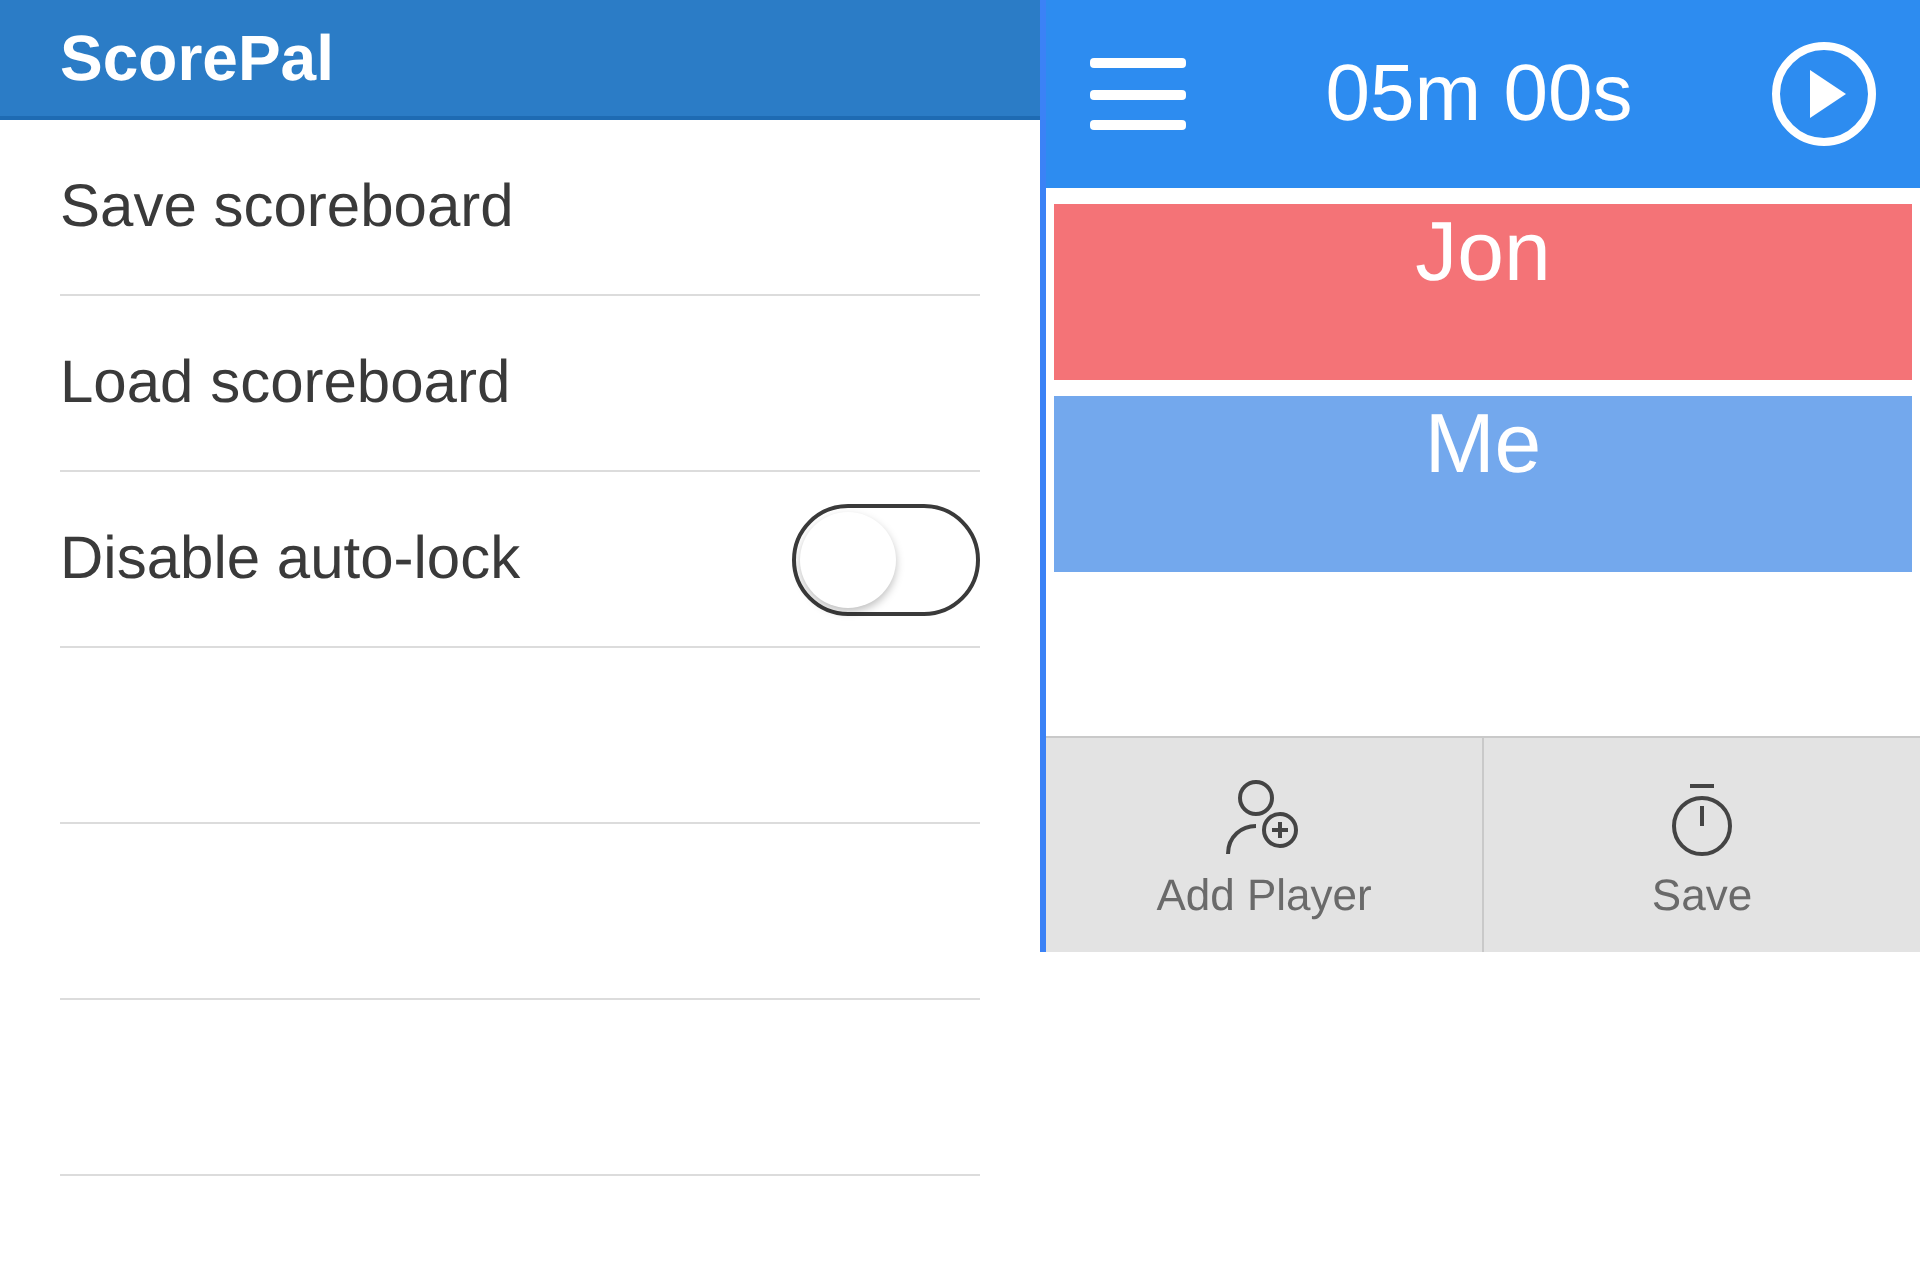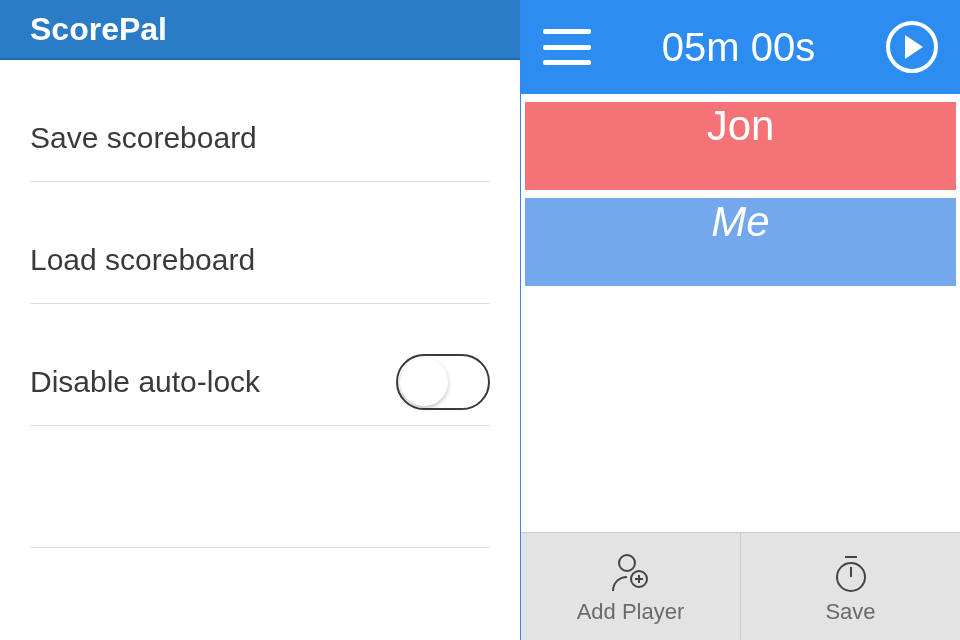--- a/index.html
+++ b/index.html
@@ -8,33 +8,32 @@
   .left-pane { width: 520px; height: 640px; background: #fff; position: relative; }
   .left-header {
     height: 60px; background: #2b7cc6; display: flex; align-items: center;
     padding-left: 30px; border-bottom: 2px solid #1e6bb3;
   }
   .left-title { color: #fff; font-size: 32px; font-weight: 600; }
   .menu-wrapper { padding: 0 30px; }
   .menu-row {
     height: 88px; display: flex; align-items: center; justify-content: space-between;
     border-bottom: 1px solid #dcdcdc;
-    margin-top: 34px;
   }
   .menu-label { font-size: 30px; color: #3a3a3a; font-weight: 400; }
   .toggle {
     width: 94px; height: 56px; border: 2px solid #3a3a3a; border-radius: 28px;
     position: relative; background: #fff;
   }
   .toggle-knob {
     width: 48px; height: 48px; border-radius: 50%; background: #fff;
     position: absolute; top: 2px; left: 2px; box-shadow: 0 2px 4px rgba(0,0,0,0.25);
   }
 
-  .right-pane { width: 440px; height: 640px; background: #4d7c0f; position: relative; display: flex; flex-direction: column; border-left: 1px solid #3b82f6;}
+  .right-pane { width: 440px; height: 476px; background: #4d7c0f; position: relative; display: flex; flex-direction: column; border-left: 3px solid #3b82f6;}
   .right-header {
     height: 94px; background: #2d8cf0; display: flex; align-items: center; justify-content: space-between;
     padding: 0 22px;
   }
   .hamburger { width: 48px; height: 36px; display: flex; flex-direction: column; justify-content: space-between; }
   .hamburger span { display: block; height: 5px; background: #fff; border-radius: 2px; }
   .timer-text { color: #fff; font-size: 40px; font-weight: 400; }
   .play-circle {
     width: 52px; height: 52px; border: 4px solid #fff; border-radius: 50%;
     display: flex; align-items: center; justify-content: center;
@@ -42,21 +41,21 @@
   .play-triangle {
     width: 0; height: 0; border-top: 12px solid transparent; border-bottom: 12px solid transparent;
     border-left: 18px solid #fff; margin-left: 5px;
   }
   .players-area { flex: 1; background: #fff; padding-top: 4px; }
   .player-row {
     height: 88px; margin: 4px 4px 8px 4px; display: flex; justify-content: center;
     color: #fff; font-size: 42px; font-weight: 400;
   }
   .player-0 { background: #f47377; }
-  .player-1 { background: #73a8ed; font-style: italic; }
+  .player-1 { background: #73a8ed; }
   .bottom-bar {
     height: 108px; background: #e3e3e3; display: flex; border-top: 1px solid #c9c9c9;
   }
   .bottom-btn {
     flex: 1; display: flex; flex-direction: column; align-items: center; justify-content: center;
     gap: 2px;
   }
   .bottom-btn + .bottom-btn { border-left: 1px solid #c9c9c9; }
   .bottom-label { color: #6a6a6a; font-size: 22px; }
   .icon-svg { width: 48px; height: 48px; stroke: #444; fill: none; stroke-width: 2; }

